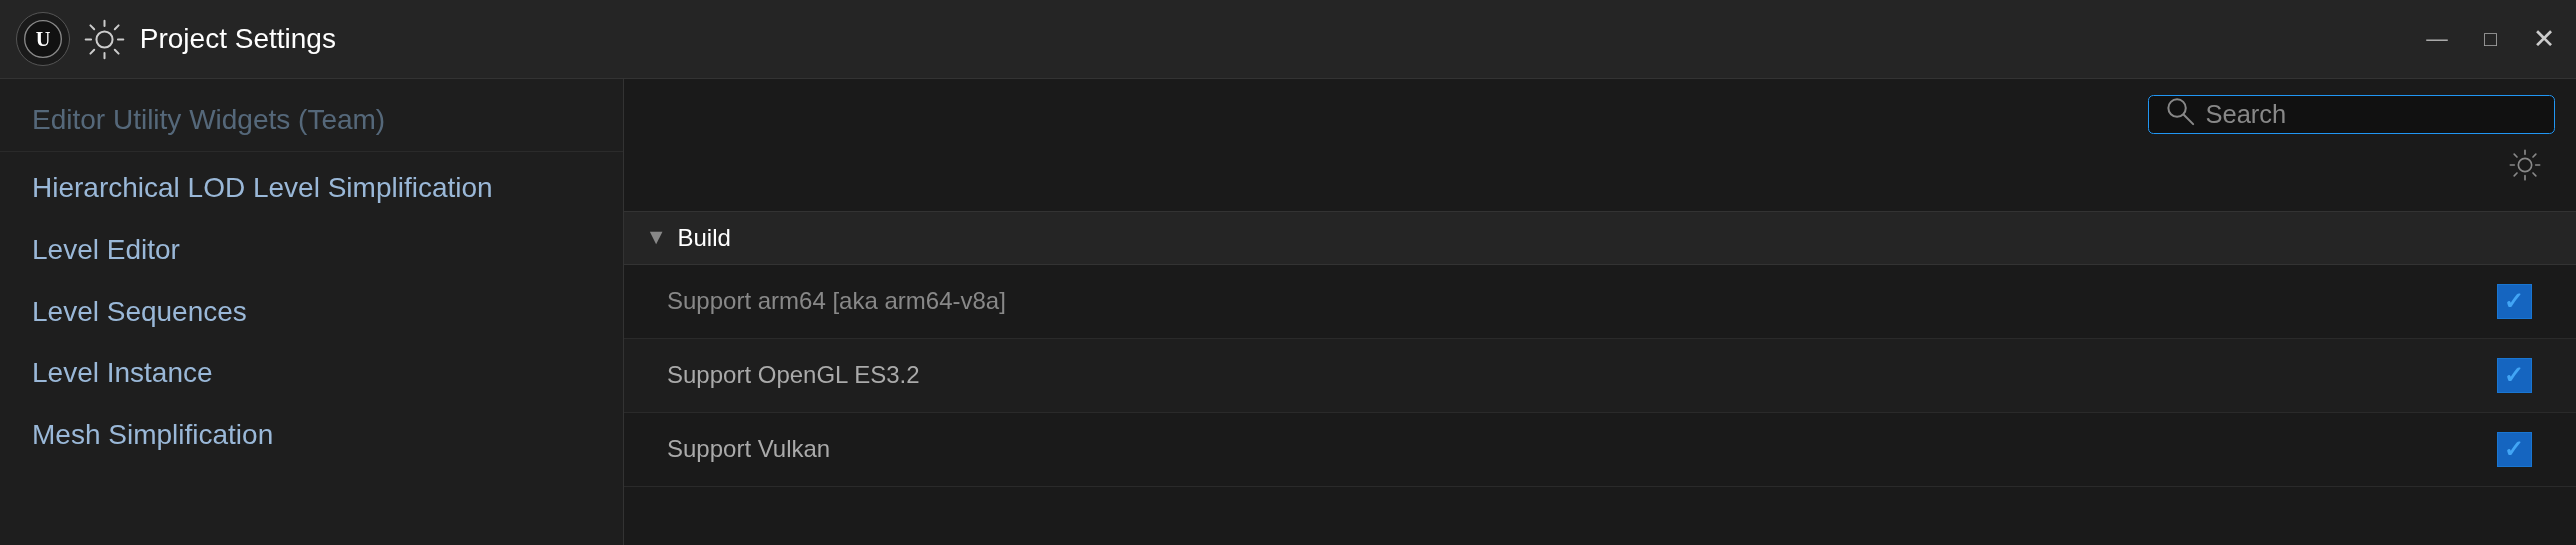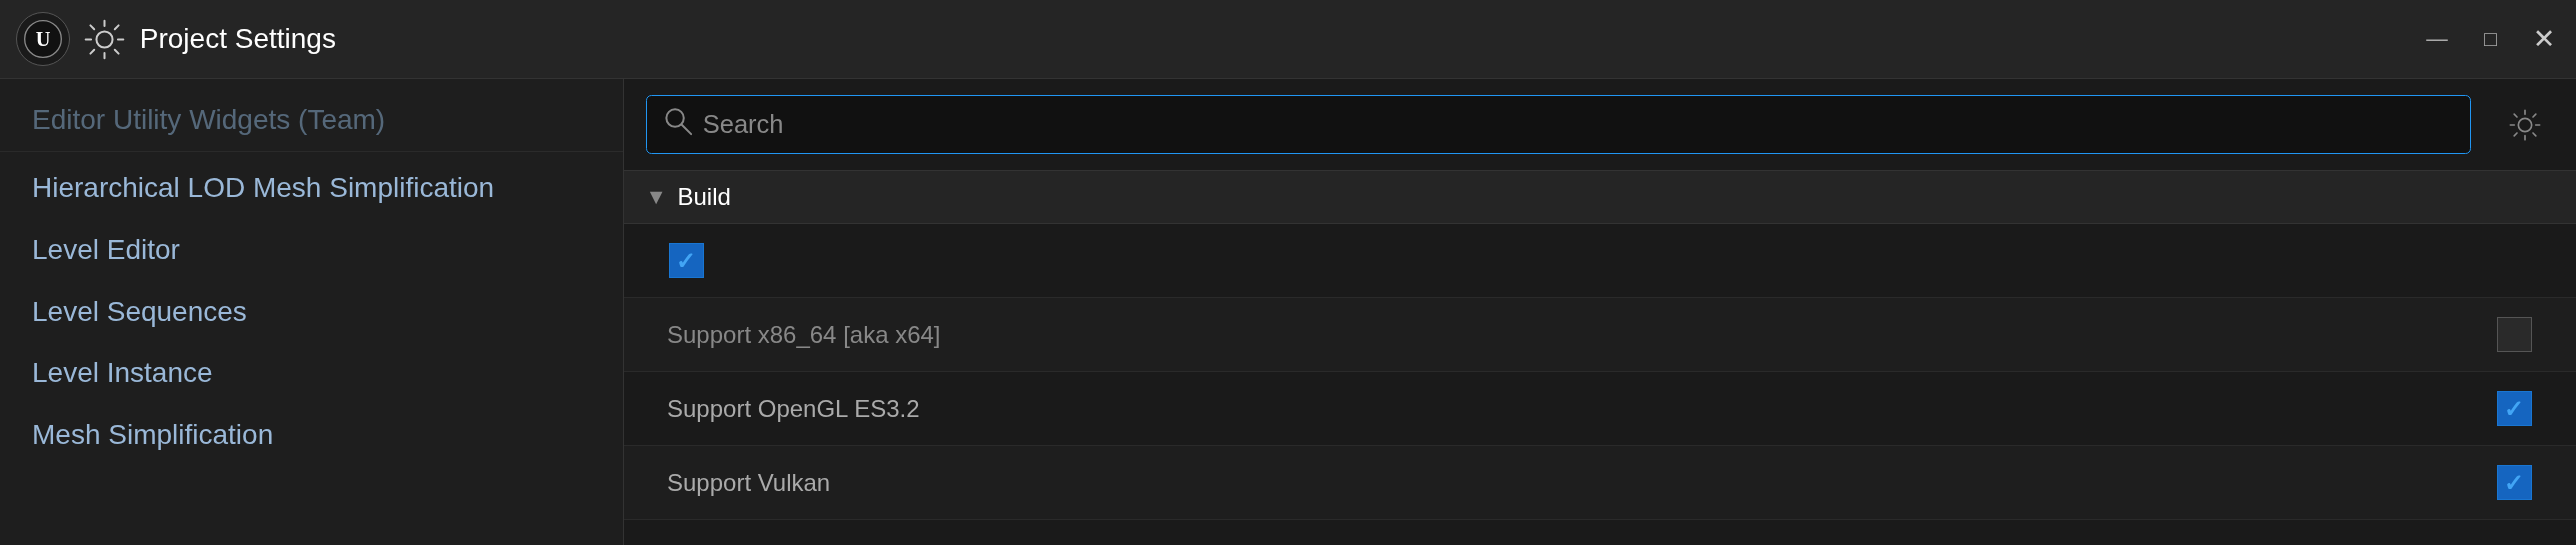--- a/index.html
+++ b/index.html
@@ -126,22 +126,23 @@
       flex-direction: column;
       background: #1a1a1a;
       overflow: hidden;
     }
 
     
     .search-area {
       padding: 16px 21.5px;
       display: flex;
       align-items: flex-end;
-      gap: 25px;
-      flex-shrink: 0;
+      gap: 2px;
+      flex-shrink: 0;
+      flex-direction: column;
     }
 
     .search-bar-wrapper {
       flex: 1;
       display: flex;
       align-items: center;
       background: #111;
       border: 1.3px solid #2196f3;
       border-radius: 5.4px;
       padding: 0 16px;
@@ -291,21 +292,21 @@
     <button class="title-bar-btn" title="Minimize">—</button>
     <button class="title-bar-btn" title="Maximize">□</button>
     <button class="title-bar-btn" title="Close" style="color:#ccc; font-size:27px;">✕</button>
   </div>
 </div>
 
 <div class="main-content">
 
   <nav class="sidebar">
     <div class="sidebar-item top-partial">Editor Utility Widgets (Team)</div>
-    <div class="sidebar-item">Hierarchical LOD Mesh Simplification</div>
+    <div class="sidebar-item">Hierarchical LOD Level Simplification</div>
     <div class="sidebar-item">Level Editor</div>
     <div class="sidebar-item">Level Sequences</div>
     <div class="sidebar-item">Level Instance</div>
     <div class="sidebar-item">Mesh Simplification</div>
   </nav>
 
   <div class="right-panel">
 
     <div class="search-area">
       <div class="search-bar-wrapper">
@@ -326,33 +327,28 @@
     </div>
 
     <div class="settings-content">
 
       <div class="section-header">
         <span class="section-chevron">▼</span>
         <span class="section-title">Build</span>
       </div>
 
       <div class="settings-row">
+        <span class="row-label dimmed">Support arm64 [aka arm64-v8a]</span>
         <div class="checkbox-wrapper">
           <div class="checkbox-checked">
             <span class="checkmark">✓</span>
           </div>
         </div>
       </div>
 
-      <div class="settings-row">
-        <span class="row-label dimmed">Support x86_64 [aka x64]</span>
-        <div class="checkbox-wrapper">
-          <div class="checkbox-unchecked"></div>
-        </div>
-      </div>
 
       <div class="settings-row">
         <span class="row-label">Support OpenGL ES3.2</span>
         <div class="checkbox-wrapper">
           <div class="checkbox-checked">
             <span class="checkmark">✓</span>
           </div>
         </div>
       </div>
 

